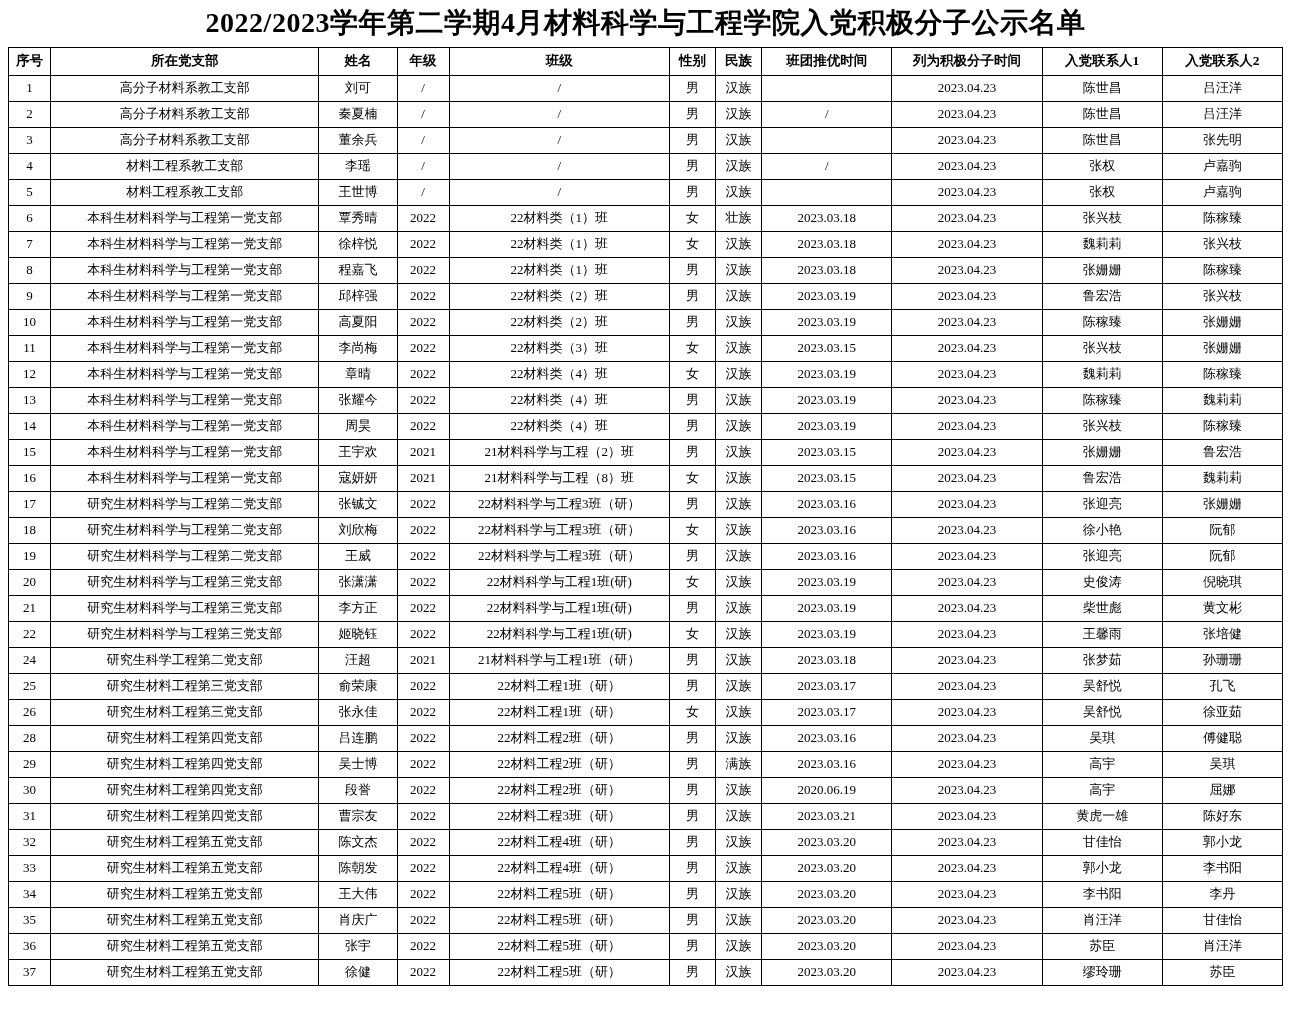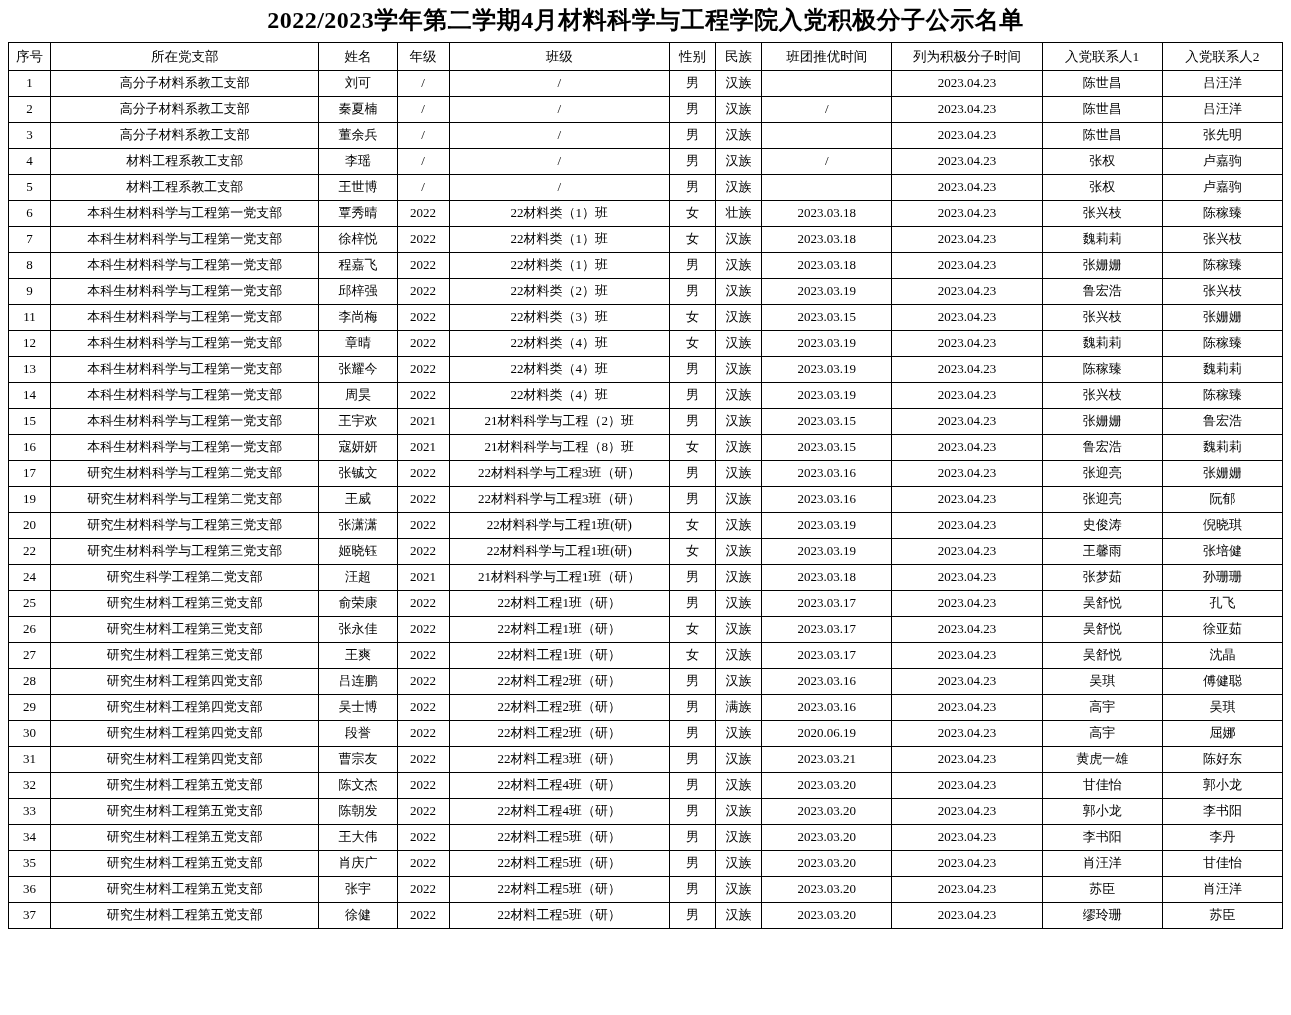--- a/index.html
+++ b/index.html
@@ -14,21 +14,21 @@
     color: #000000;
     overflow: hidden;
   }
   .page {
     width: 1291px;
     box-sizing: border-box;
     padding: 0;
   }
   .doc-title {
     text-align: center;
-    font-size: 24px;
+    font-size: 28px;
     font-weight: bold;
     letter-spacing: 0.5px;
     padding: 6px 0 7px 0;
     line-height: 1.2;
     font-family: "Liberation Serif", "DejaVu Serif", serif;
   }
   table.sheet {
     border-collapse: collapse;
     width: 1275px;
     margin: 0 8px;
@@ -40,21 +40,21 @@
     line-height: 1.15;
     text-align: center;
     vertical-align: middle;
     height: 23px;
     padding: 1px 2px;
     white-space: nowrap;
     overflow: hidden;
     font-family: "Liberation Serif", "DejaVu Serif", serif;
   }
   table.sheet th {
-    font-weight: normal;
+    font-weight: bold;
     font-size: 13.5px;
     height: 25px;
   }
   
   col.c-seq      { width: 42px; }
   col.c-branch   { width: 268px; }
   col.c-name     { width: 78px; }
   col.c-grade    { width: 52px; }
   col.c-class    { width: 220px; }
   col.c-gender   { width: 46px; }
@@ -212,20 +212,33 @@
           <td>2022</td>
           <td>22材料类（2）班</td>
           <td>男</td>
           <td>汉族</td>
           <td>2023.03.19</td>
           <td>2023.04.23</td>
           <td>鲁宏浩</td>
           <td>张兴枝</td>
         </tr>
         <tr>
+          <td>10</td>
+          <td>本科生材料科学与工程第一党支部</td>
+          <td>高夏阳</td>
+          <td>2022</td>
+          <td>22材料类（2）班</td>
+          <td>男</td>
+          <td>汉族</td>
+          <td>2023.03.19</td>
+          <td>2023.04.23</td>
+          <td>陈稼臻</td>
+          <td>张姗姗</td>
+        </tr>
+        <tr>
           <td>11</td>
           <td>本科生材料科学与工程第一党支部</td>
           <td>李尚梅</td>
           <td>2022</td>
           <td>22材料类（3）班</td>
           <td>女</td>
           <td>汉族</td>
           <td>2023.03.15</td>
           <td>2023.04.23</td>
           <td>张兴枝</td>
@@ -303,20 +316,33 @@
           <td>2022</td>
           <td>22材料科学与工程3班（研）</td>
           <td>男</td>
           <td>汉族</td>
           <td>2023.03.16</td>
           <td>2023.04.23</td>
           <td>张迎亮</td>
           <td>张姗姗</td>
         </tr>
         <tr>
+          <td>18</td>
+          <td>研究生材料科学与工程第二党支部</td>
+          <td>刘欣梅</td>
+          <td>2022</td>
+          <td>22材料科学与工程3班（研）</td>
+          <td>女</td>
+          <td>汉族</td>
+          <td>2023.03.16</td>
+          <td>2023.04.23</td>
+          <td>徐小艳</td>
+          <td>阮郁</td>
+        </tr>
+        <tr>
           <td>19</td>
           <td>研究生材料科学与工程第二党支部</td>
           <td>王威</td>
           <td>2022</td>
           <td>22材料科学与工程3班（研）</td>
           <td>男</td>
           <td>汉族</td>
           <td>2023.03.16</td>
           <td>2023.04.23</td>
           <td>张迎亮</td>
@@ -327,20 +353,33 @@
           <td>研究生材料科学与工程第三党支部</td>
           <td>张潇潇</td>
           <td>2022</td>
           <td>22材料科学与工程1班(研)</td>
           <td>女</td>
           <td>汉族</td>
           <td>2023.03.19</td>
           <td>2023.04.23</td>
           <td>史俊涛</td>
           <td>倪晓琪</td>
+        </tr>
+        <tr>
+          <td>21</td>
+          <td>研究生材料科学与工程第三党支部</td>
+          <td>李方正</td>
+          <td>2022</td>
+          <td>22材料科学与工程1班(研)</td>
+          <td>男</td>
+          <td>汉族</td>
+          <td>2023.03.19</td>
+          <td>2023.04.23</td>
+          <td>柴世彪</td>
+          <td>黄文彬</td>
         </tr>
         <tr>
           <td>22</td>
           <td>研究生材料科学与工程第三党支部</td>
           <td>姬晓钰</td>
           <td>2022</td>
           <td>22材料科学与工程1班(研)</td>
           <td>女</td>
           <td>汉族</td>
           <td>2023.03.19</td>
@@ -379,33 +418,20 @@
           <td>研究生材料工程第三党支部</td>
           <td>张永佳</td>
           <td>2022</td>
           <td>22材料工程1班（研）</td>
           <td>女</td>
           <td>汉族</td>
           <td>2023.03.17</td>
           <td>2023.04.23</td>
           <td>吴舒悦</td>
           <td>徐亚茹</td>
-        </tr>
-        <tr>
-          <td>27</td>
-          <td>研究生材料工程第三党支部</td>
-          <td>王爽</td>
-          <td>2022</td>
-          <td>22材料工程1班（研）</td>
-          <td>女</td>
-          <td>汉族</td>
-          <td>2023.03.17</td>
-          <td>2023.04.23</td>
-          <td>吴舒悦</td>
-          <td>沈晶</td>
         </tr>
         <tr>
           <td>28</td>
           <td>研究生材料工程第四党支部</td>
           <td>吕连鹏</td>
           <td>2022</td>
           <td>22材料工程2班（研）</td>
           <td>男</td>
           <td>汉族</td>
           <td>2023.03.16</td>

